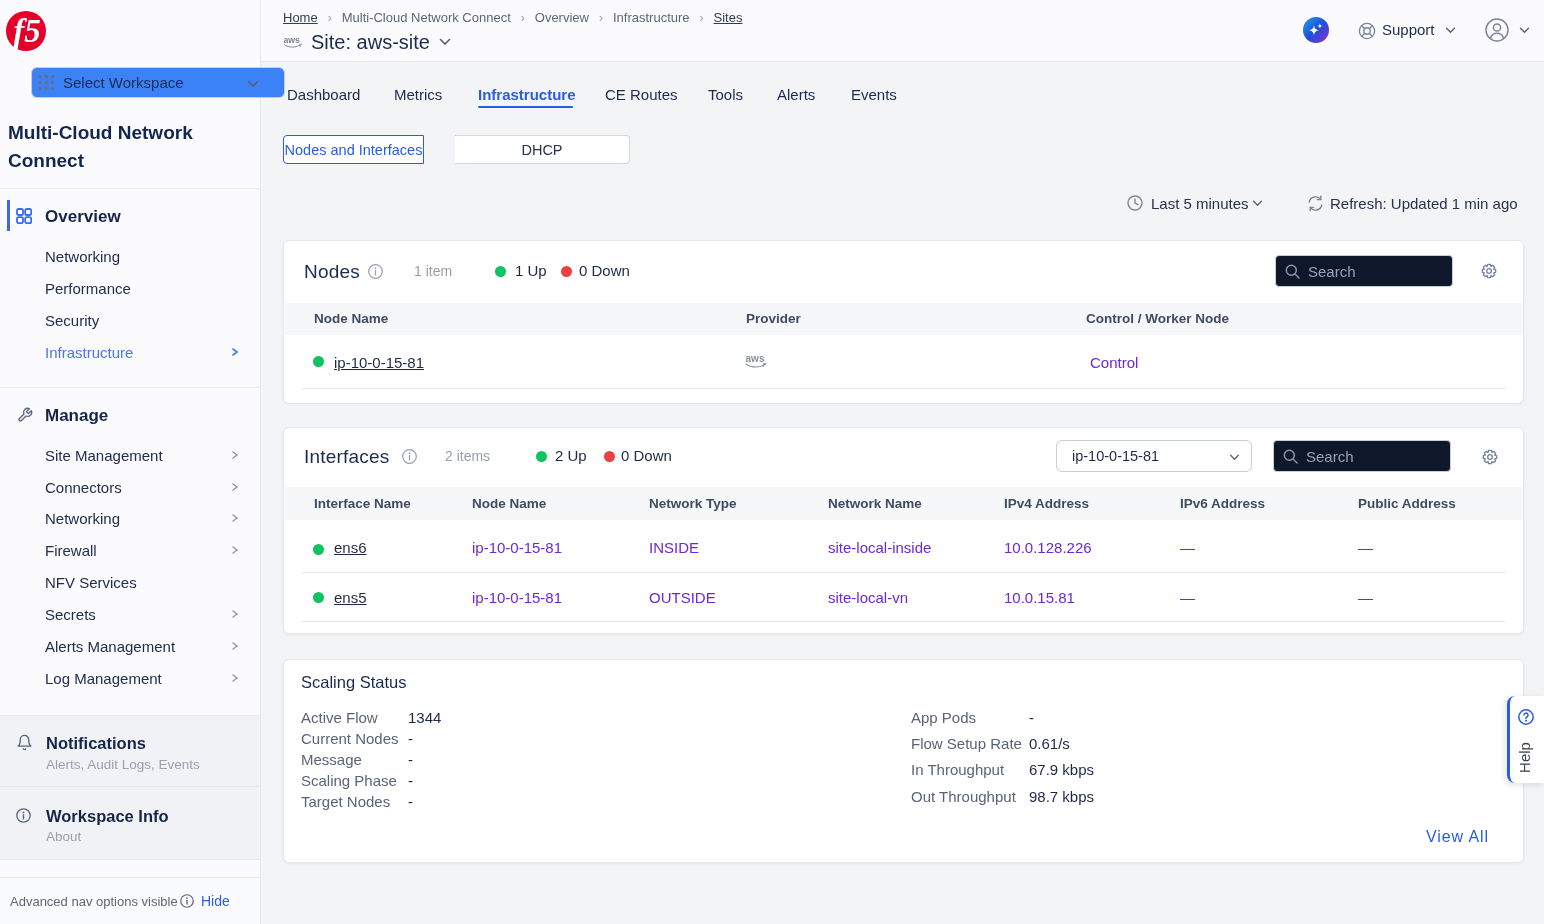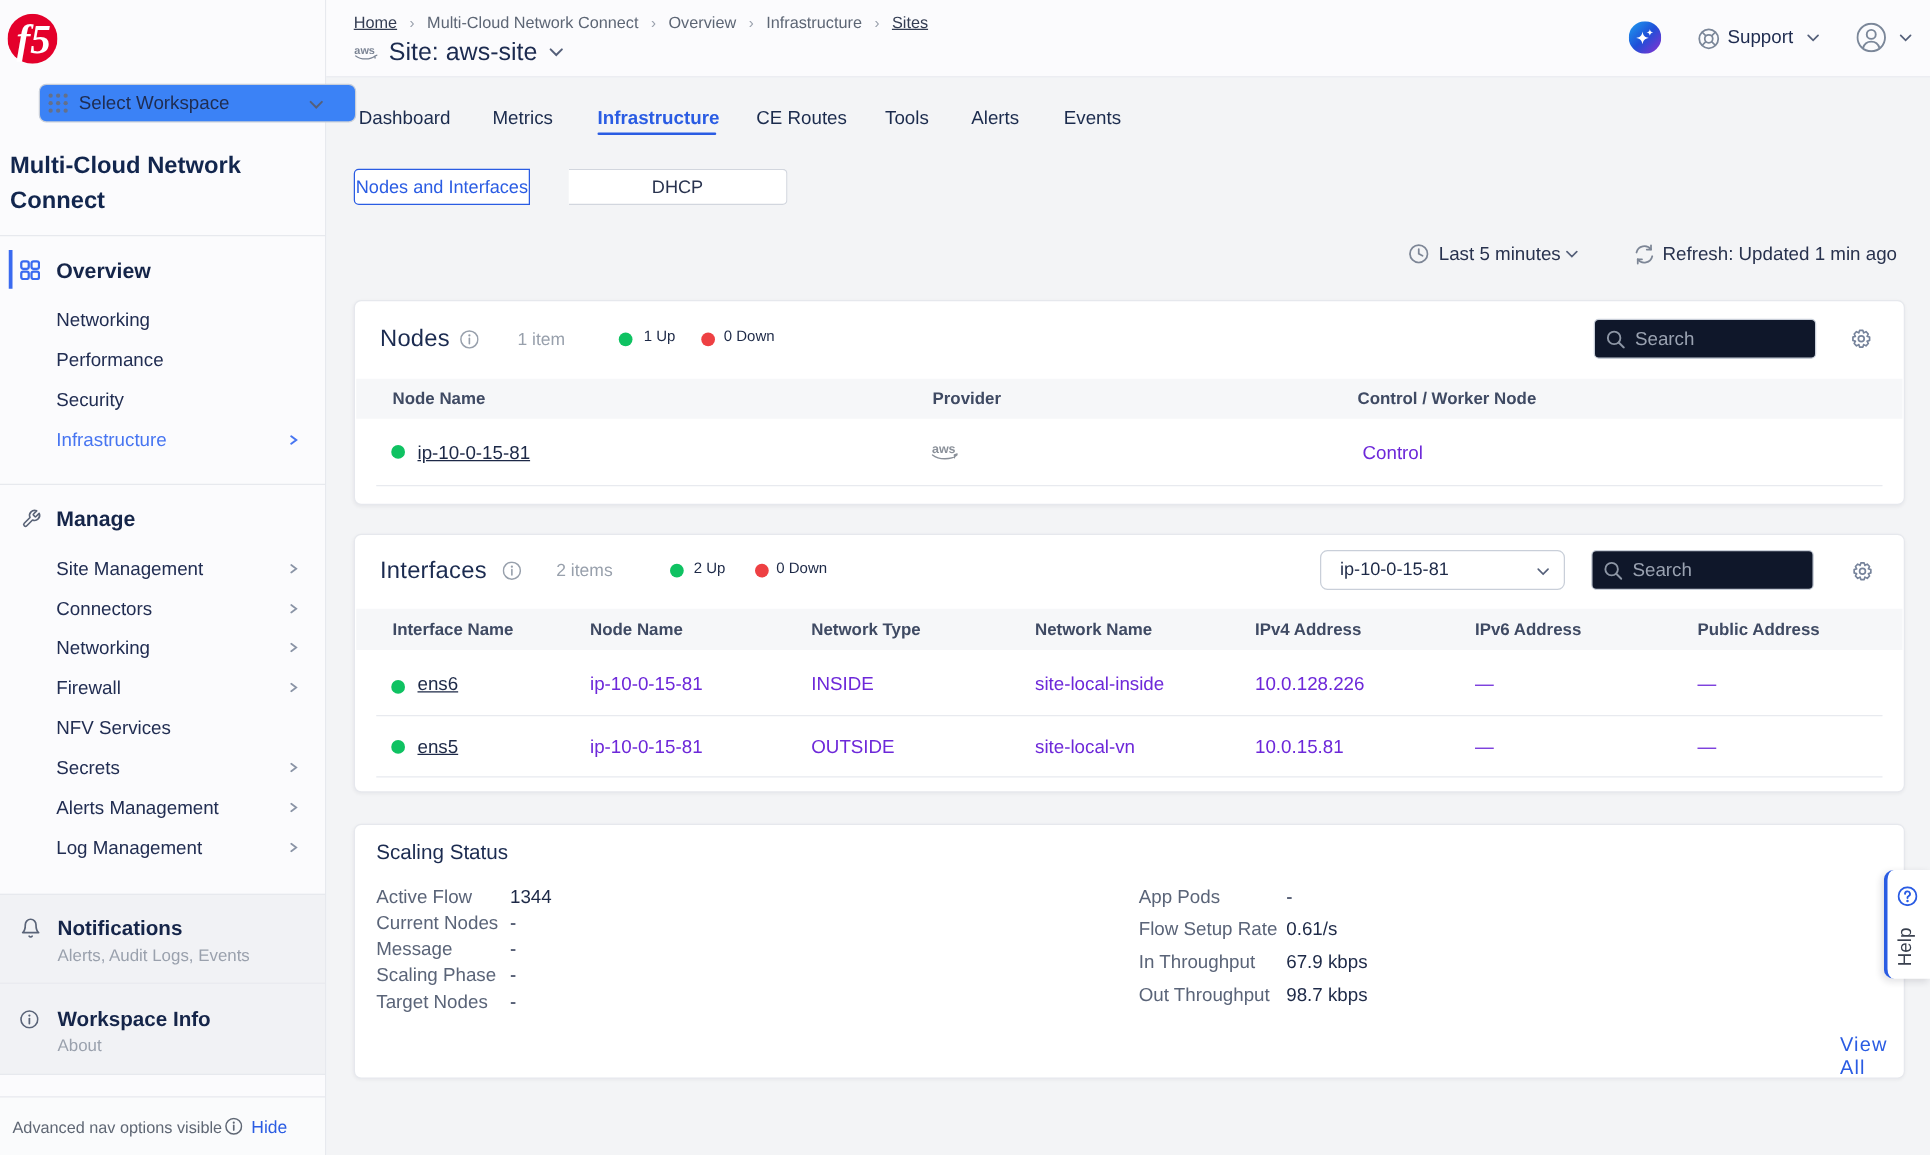--- a/index.html
+++ b/index.html
@@ -40,21 +40,21 @@
 #tog1 { left:283px; width:141px; border:1px solid #2a5ce3; border-radius:4px 0 0 4px; color:#2a5ce3; z-index:2; }
 #tog2 { left:455px; width:175px; border:1px solid #d2d6de; border-left:none; border-radius:0 4px 4px 0; color:#28324e; }
 
 
 .card { position:absolute; left:283px; width:1241px; background:#fff; border:1px solid #e6e8ed; border-radius:6px; box-shadow:0 1px 3px rgba(22,28,45,.05); }
 .cardtitle { font-size:19px; color:#1b2b50; font-weight:normal; letter-spacing:0.2px; }
 .cnt { font-size:14px; color:#98a0ac; }
 .dot { width:11px; height:11px; border-radius:50%; display:inline-block; }
 .gdot { background:#0fc262; }
 .rdot { background:#ee4043; }
-.statlbl { font-size:12px; color:#1d2947; }
+.statlbl { font-size:15px; color:#1d2947; }
 .search { position:absolute; width:178px; height:32px; border:1px solid #c9cfd9; border-radius:4px; background:#0f172a; display:flex; align-items:center; }
 .search .ph { font-size:15px; color:#9aa2b1; margin-left:8px; }
 .thead { position:absolute; left:1px; right:1px; background:#f6f7f9; }
 .th { position:absolute; font-size:13.5px; font-weight:bold; color:#3f4a63; }
 .td { position:absolute; font-size:15px; color:#6d28d9; }
 .rowline { position:absolute; left:17px; right:17px; border-top:1px solid #e8eaef; }
 a.cell-link { color:#1d2947; text-decoration:underline; }
 
 
 .sl { position:absolute; font-size:15px; color:#5a6478; }
@@ -365,21 +365,21 @@
   <span class="sl" style="left:17px; top:133px;">Target Nodes</span>
     <span class="sv" style="left:124px; top:133px;">-</span>
   <span class="sl" style="left:627px; top:49px;">App Pods</span>
     <span class="sv" style="left:745px; top:49px;">-</span>
   <span class="sl" style="left:627px; top:75px;">Flow Setup Rate</span>
     <span class="sv" style="left:745px; top:75px;">0.61/s</span>
   <span class="sl" style="left:627px; top:101px;">In Throughput</span>
     <span class="sv" style="left:745px; top:101px;">67.9 kbps</span>
   <span class="sl" style="left:627px; top:128px;">Out Throughput</span>
     <span class="sv" style="left:745px; top:128px;">98.7 kbps</span>
-  <span class="abs" style="left:1188px; top:168px; font-size:16px; letter-spacing:0.9px; color:#2a5ce3;">View All</span>
+  <span class="abs" style="left:1142px; top:168px; font-size:16px; letter-spacing:0.9px; color:#2a5ce3;">View All</span>
 </div>
 
 <div id="help">
   <svg class="abs" style="left:8px; top:13px;" width="16" height="16" viewBox="0 0 16 16">
     <circle cx="8" cy="8" r="7.2" fill="none" stroke="#2a5ce3" stroke-width="1.5"></circle>
     <path d="M6 6.1 a2 2 0 1 1 2.7 1.9 c-0.5 0.2 -0.7 0.5 -0.7 1 v0.4" fill="none" stroke="#2a5ce3" stroke-width="1.5" stroke-linecap="round"></path>
     <circle cx="8" cy="11.7" r="1" fill="#2a5ce3"></circle>
   </svg>
   <div class="vtxt">Help</div>
 </div>

